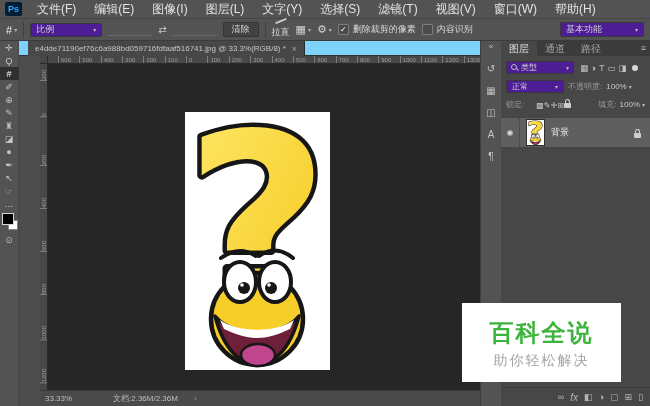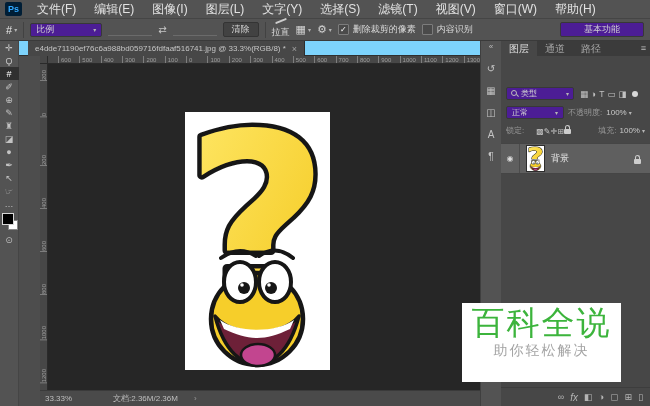--- a/index.html
+++ b/index.html
@@ -27,21 +27,21 @@
   .field{width:44px;height:12px;border-bottom:1px solid #6b6b6b;}
   .swap{font-size:10px;color:#c7c7c7;}
   .btn{background:#424242;border:1px solid #343434;border-radius:2px;color:#d6d6d6;font-size:9px;
        height:15px;line-height:13px;padding:0 8px;font-family:inherit;}
   .straighten{display:flex;align-items:center;gap:4px;flex-direction:column;}
   .str-icon{display:inline-block;width:12px;height:2px;background:#cdcdcd;transform:rotate(-22deg);border-radius:1px;}
   .icbtn{display:flex;align-items:center;gap:2px;font-size:11px;color:#d2d2d2;}
   .chk{display:flex;align-items:center;gap:4px;white-space:nowrap;}
   .box{width:9px;height:9px;background:#4a4a4a;border:1px solid #7c7c7c;border-radius:1px;
        display:flex;align-items:center;justify-content:center;font-size:8px;color:#fff;line-height:9px;}
-  .workspace{margin-left:auto;width:84px;height:15px;flex-direction:column;}
+  .workspace{margin-left:auto;width:84px;height:15px;}
   
   .toolbar{position:absolute;left:0;top:41px;width:19px;height:365px;background:#535353;
            border-right:1px solid #454545;box-sizing:border-box;display:flex;flex-direction:column;align-items:center;}
   .tool{width:19px;height:13px;display:flex;align-items:center;justify-content:center;
         font-size:9px;color:#c3c3c3;}
   .tool.active{background:#303030;color:#ffffff;}
   .swatches{position:relative;width:19px;height:18px;margin-top:3px;}
   .fgsw{position:absolute;left:2px;top:0;width:10px;height:10px;background:#000;border:1px solid #d8d8d8;}
   .bgsw{position:absolute;left:8px;top:7px;width:8px;height:8px;background:#fff;border:1px solid #888;}
   .qmask{margin-top:4px;font-size:9px;color:#bdbdbd;}
@@ -76,21 +76,21 @@
   .expand{font-size:8px;color:#bdbdbd;height:12px;line-height:12px;}
   .strip-icon{width:21px;height:14px;margin-top:8px;display:flex;align-items:center;justify-content:center;
               font-size:10px;color:#c4c4c4;}
   .panel{position:absolute;left:501px;top:41px;width:149px;height:365px;}
   .ptabs{position:absolute;left:0;top:0;width:149px;height:15px;background:#3b3b3b;display:flex;}
   .ptab{padding:0 8px;height:15px;line-height:15px;font-size:10px;color:#a8a8a8;white-space:nowrap;}
   .ptab.active{background:#474747;color:#e0e0e0;}
   .pmenu{position:absolute;right:4px;top:0;height:15px;line-height:15px;font-size:9px;color:#bdbdbd;}
   .pbody{position:absolute;left:0;top:15px;width:149px;height:350px;background:#474747;}
   .prow{display:flex;align-items:center;font-size:8px;}
-  .filterrow{padding:5px 4px 0 5px;gap:3px;margin-top:26px;}
+  .filterrow{padding:5px 4px 0 5px;gap:3px;}
   .search{width:68px;height:13px;font-size:8px;gap:3px;padding:0 4px;}
   .mag{position:relative;width:7px;height:7px;}
   .mag::before{content:'';position:absolute;left:0;top:0;width:4px;height:4px;border:1px solid #bbb;border-radius:50%;}
   .mag::after{content:'';position:absolute;left:5px;top:5px;width:3px;height:1px;background:#bbb;transform:rotate(45deg);}
   .ficon{font-size:8.5px;color:#c2c2c2;margin-left:3px;}
   .ftoggle{width:6px;height:6px;border-radius:50%;background:#d8d8d8;margin-left:3px;}
   .blendrow{margin-top:6px;padding:0 5px;gap:4px;}
   .blend{width:58px;height:13px;font-size:8px;}
   .dim{color:#979797;white-space:nowrap;}
   .val{display:flex;align-items:center;gap:2px;color:#c9c9c9;}
@@ -109,21 +109,21 @@
   .lname{font-size:9px;color:#e5e5e5;}
   .llock{margin-left:auto;margin-right:9px;}
   .pbottom{position:absolute;left:0;bottom:0;width:149px;height:19px;background:#474747;
            border-top:1px solid #3d3d3d;box-sizing:border-box;display:flex;align-items:center;
            justify-content:flex-end;gap:6px;padding-right:7px;}
   .bicon{font-size:9px;color:#b4b4b4;}
   .bicon.fxi{font-size:10px;font-style:italic;}
   
   .watermark{position:absolute;left:462px;top:303px;width:159px;height:79px;background:#ffffff;
              z-index:60;text-align:center;}
-  .wm-title{margin-top:6px;font-size:33px;font-weight:normal;letter-spacing:2px;line-height:28px;}
+  .wm-title{margin-top:16px;font-size:24px;font-weight:bold;letter-spacing:2px;line-height:28px;}
   .wm-sub{margin-top:5px;font-size:14px;letter-spacing:2px;}
 </style>
 </head>
 <body>
 
 <div id="root">
 
   <div class="menubar">
     <span class="pslogo">Ps</span>
     <nav class="menus" id="menus">

